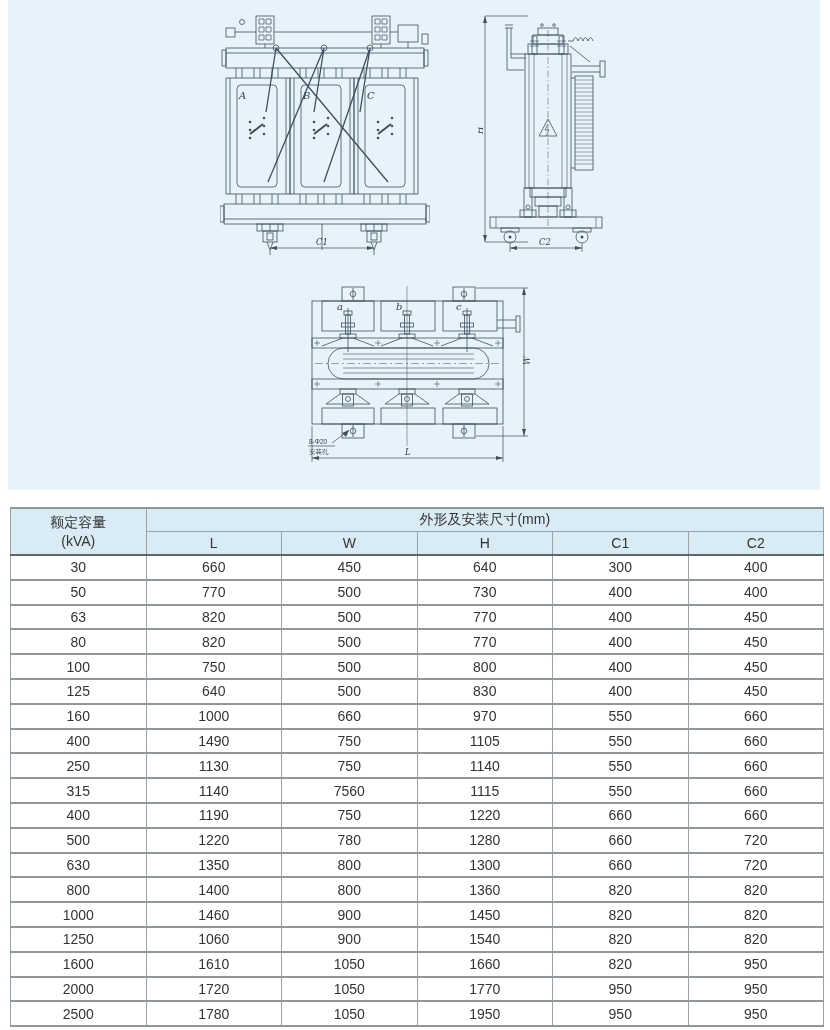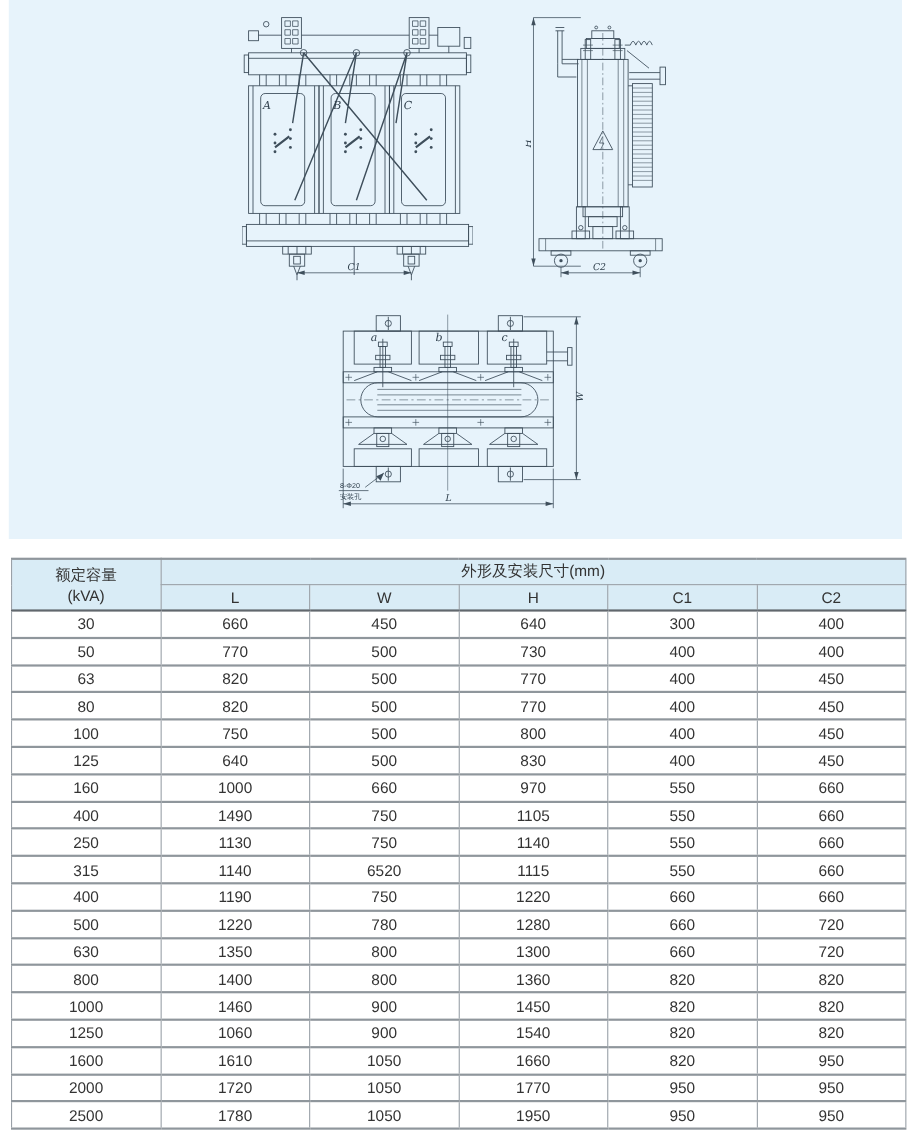--- a/index.html
+++ b/index.html
@@ -383,21 +383,21 @@
     <td>250</td>
     <td>1130</td>
     <td>750</td>
     <td>1140</td>
     <td>550</td>
     <td>660</td>
   </tr>
         <tr>
     <td>315</td>
     <td>1140</td>
-    <td>6520</td>
+    <td>7560</td>
     <td>1115</td>
     <td>550</td>
     <td>660</td>
   </tr>
         <tr>
     <td>400</td>
     <td>1190</td>
     <td>750</td>
     <td>1220</td>
     <td>660</td>

